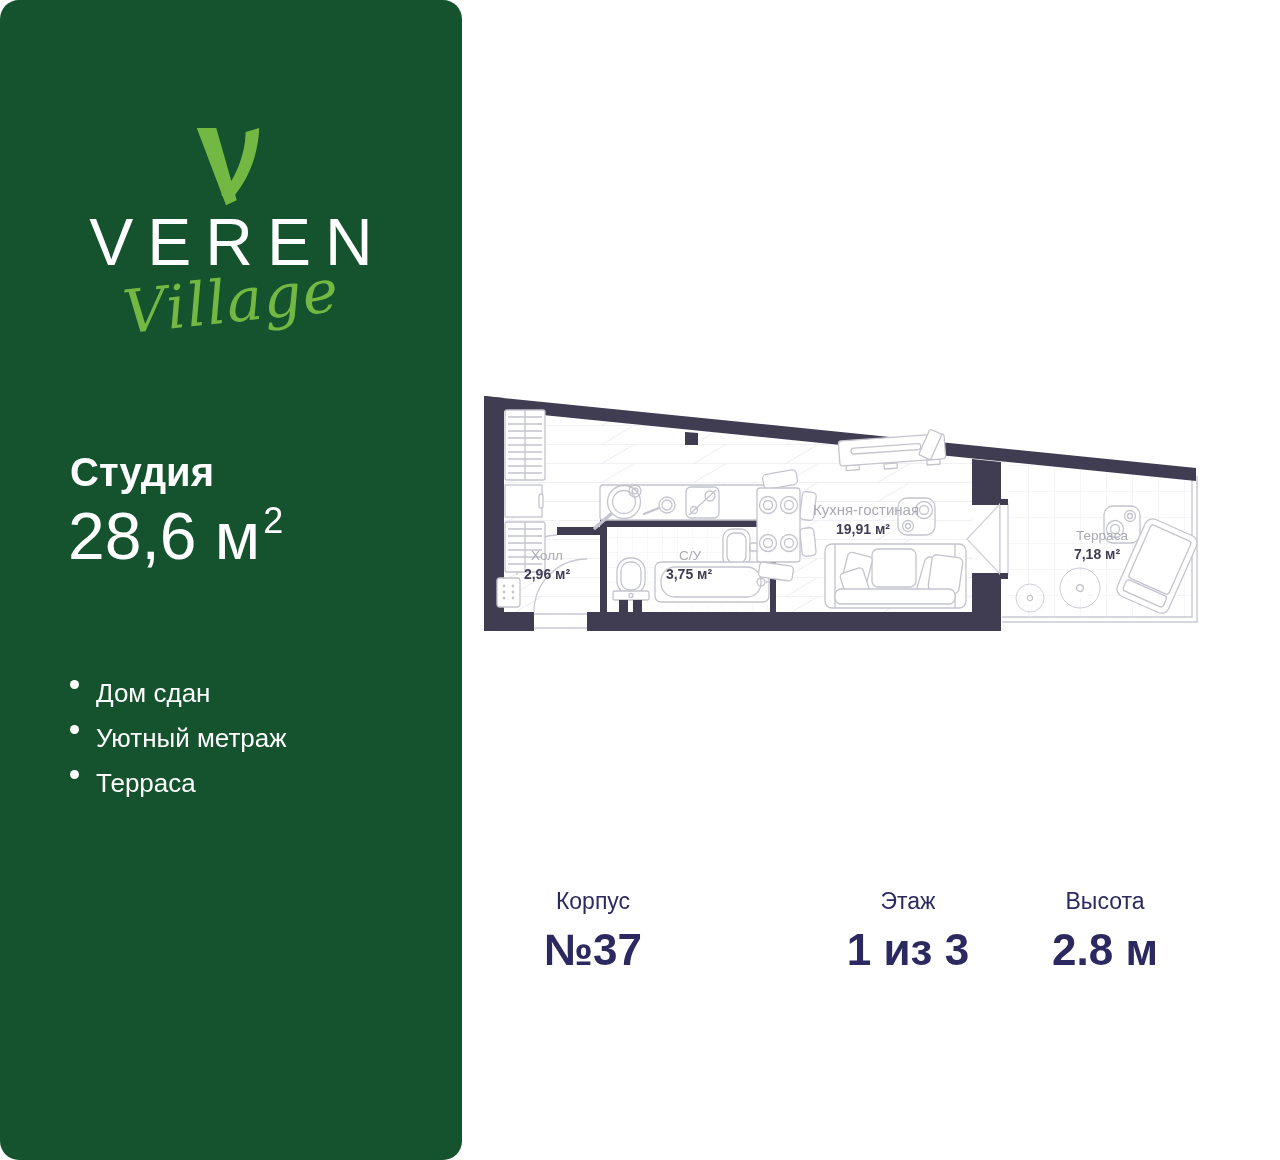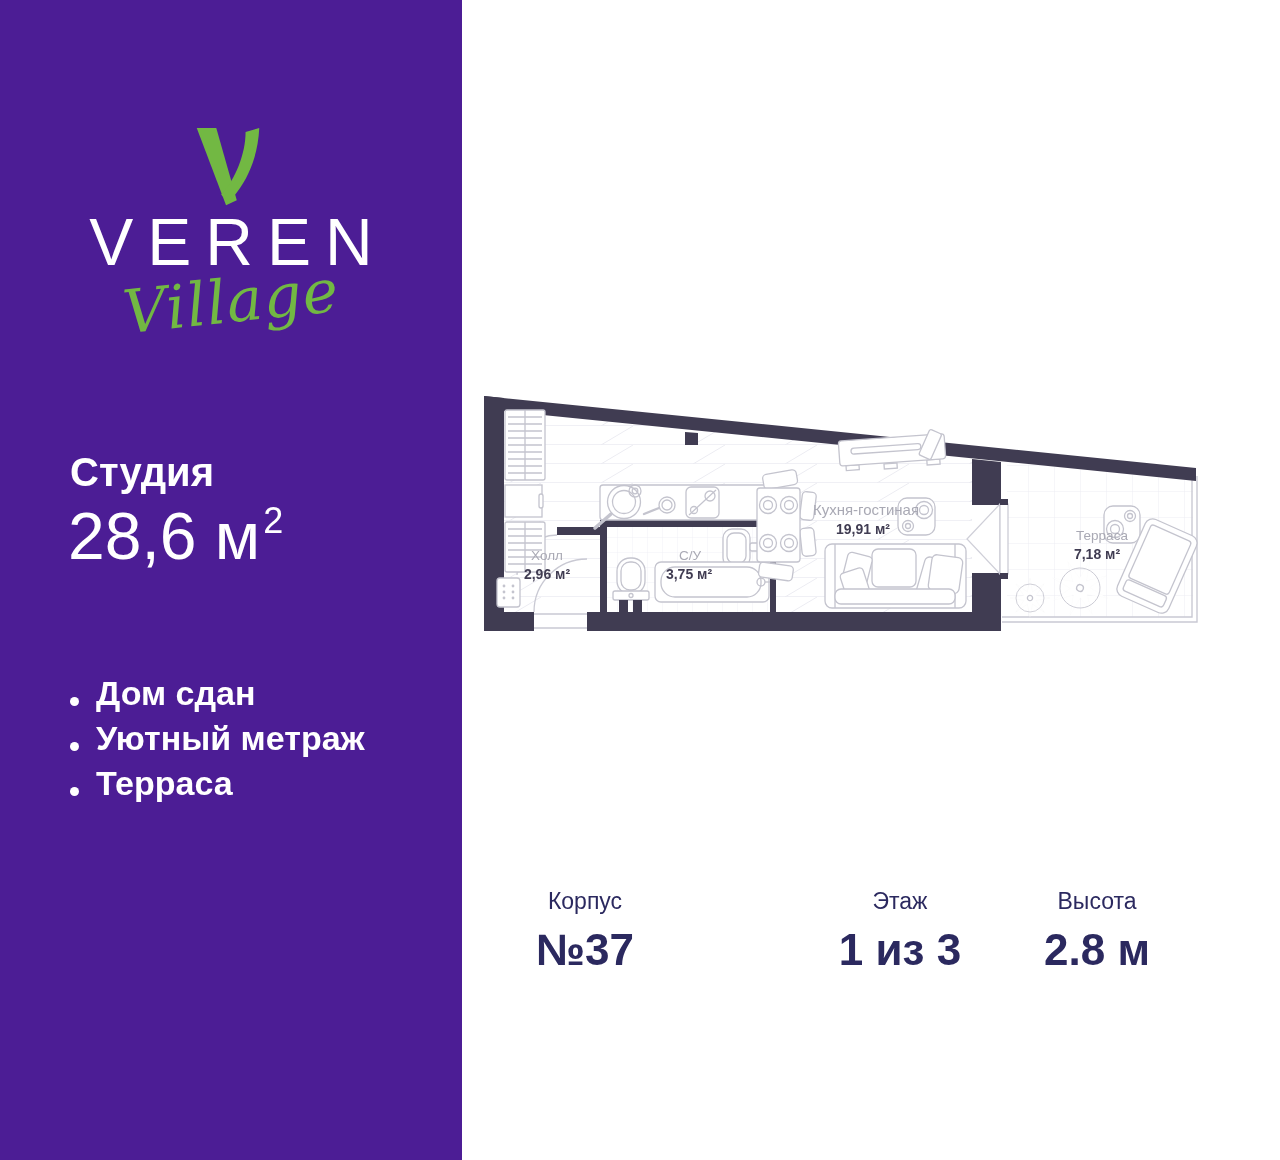--- a/index.html
+++ b/index.html
@@ -1,37 +1,37 @@
 <!DOCTYPE html>
 <html><head>
 <meta charset="utf-8">
 <style>
   html,body{margin:0;padding:0;}
   body{
     width:1280px;height:1160px;position:relative;background:#ffffff;
     font-family:"Liberation Sans","DejaVu Sans",sans-serif;overflow:hidden;
   }
-  .sidebar{position:absolute;left:0;top:0;width:462px;height:1160px;background:#4c1d95;}
+  .sidebar{position:absolute;left:0;top:0;width:462px;height:1160px;background:#14532d;border-radius:19px;}
   .vmark{position:absolute;left:195px;top:128px;width:66px;height:84px;}
   .brand-name{position:absolute;left:0;top:204px;width:462px;text-align:center;
     color:#fff;font-size:66px;font-weight:500;letter-spacing:14px;text-indent:14px;}
   .brand-sub{position:absolute;left:0;top:266px;width:462px;text-align:center;
     color:#72B843;font-family:"DejaVu Serif",serif;font-style:italic;font-size:60px;
     transform:rotate(-6deg);letter-spacing:1px;}
   .brand-city{position:absolute;left:0;top:360px;width:462px;text-align:center;
     color:#fff;font-size:17px;font-weight:700;letter-spacing:7px;text-indent:7px;}
   .listing-type{position:absolute;left:70px;top:450px;color:#fff;font-size:40px;font-weight:700;}
   .listing-area{position:absolute;left:68px;top:498px;color:#fff;font-size:66px;font-weight:400;}
   .listing-area .sup{font-size:36px;position:relative;top:-26px;margin-left:3px;}
   .features{position:absolute;left:70px;top:680px;margin:0;padding:0;list-style:none;}
-  .features li{display:flex;align-items:flex-end;margin-bottom:19px;color:#fff;
-    font-size:34px;font-weight:700;line-height:26px;}
+  .features li{display:flex;align-items:flex-start;margin-bottom:19px;color:#fff;
+    font-size:26px;font-weight:400;line-height:26px;}
   .features .dot{width:9px;height:9px;border-radius:50%;background:#fff;margin-right:17px;flex:0 0 auto;}
   .plan{position:absolute;left:483px;top:388px;width:722px;height:246px;}
-  .specs{position:absolute;left:0;top:0;width:1040px;height:1160px;pointer-events:none;}
+  .specs{position:absolute;left:8px;top:0;width:1040px;height:1160px;pointer-events:none;}
   .spec{position:absolute;top:888px;transform:translateX(-50%);text-align:center;color:#2B295F;}
   .spec .lbl{font-size:23px;font-weight:400;}
   .spec .val{font-size:44px;font-weight:700;margin-top:10px;white-space:nowrap;}
   svg text{font-family:"Liberation Sans","DejaVu Sans",sans-serif;}
   .room-lbl{fill:#A9A9B4;font-size:13.5px;}
   .room-lbl-big{fill:#A9A9B4;font-size:15px;}
   .room-area{fill:#403C52;font-size:14px;font-weight:700;}
 </style>
 </head>
 <body>

